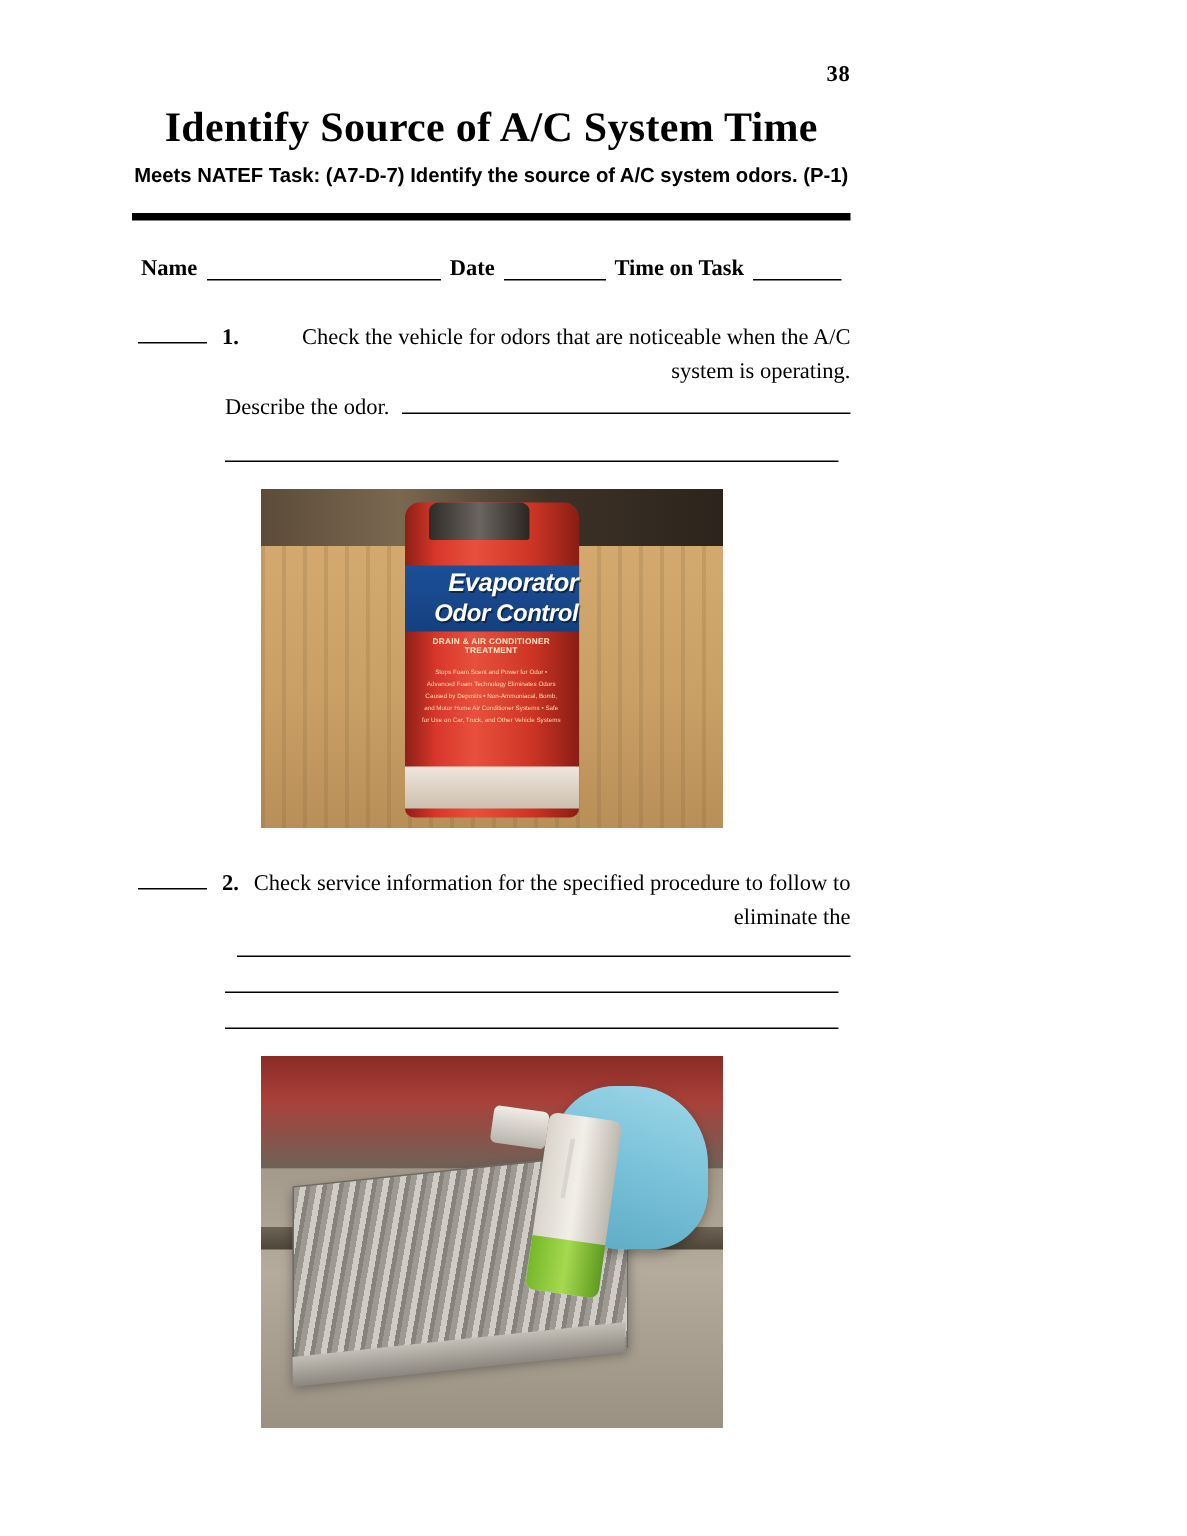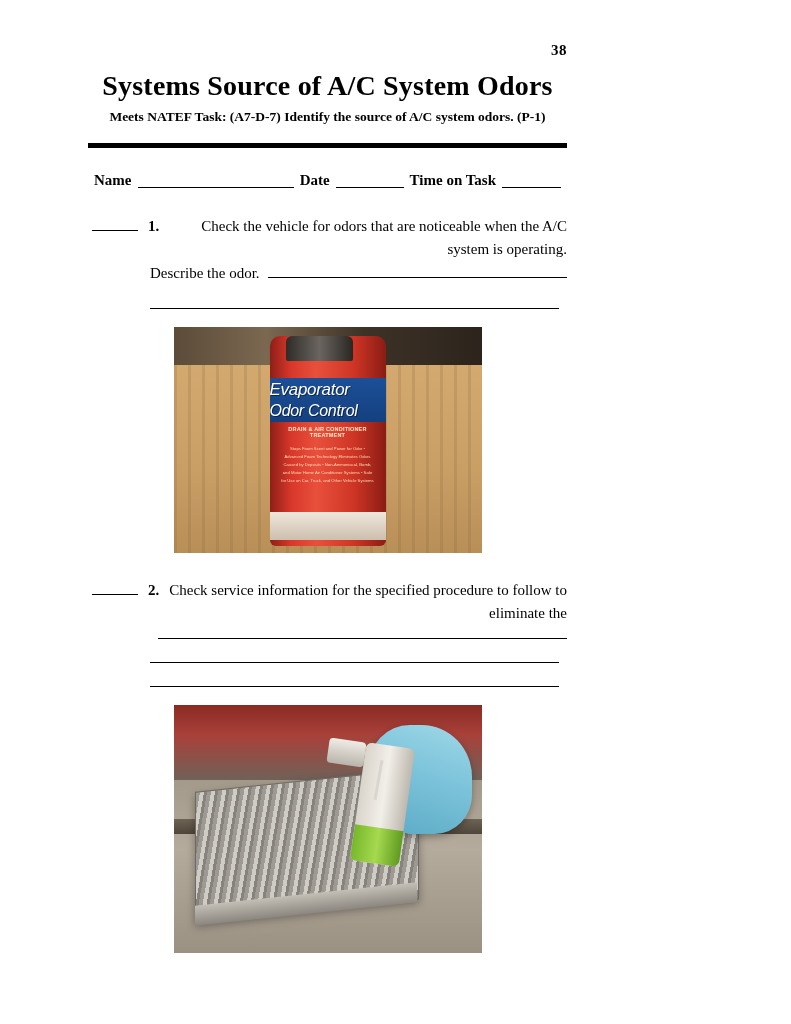--- a/index.html
+++ b/index.html
@@ -35,21 +35,21 @@
     text-align: center;
     font-family: "Liberation Serif", serif;
     font-weight: bold;
     font-size: 28px;
     margin: 0;
     padding-top: 70px;
     letter-spacing: 0.2px;
   }
   .subtitle {
     text-align: center;
-    font-family: Liberation Serif, serif;
+    font-family: Liberation Sans, sans-serif;
     font-weight: bold;
     font-size: 13.5px;
     margin-top: 7px;
   }
   .rule {
     margin-top: 18px;
     border-top: 5px solid #000;
     width: 100%;
   }
   .info-block {
@@ -169,24 +169,24 @@
     background: linear-gradient(90deg,#2f2b28,#6a6560,#2a2622);
     border-radius: 6px 6px 2px 2px;
   }
   .p1-band-blue {
     position: absolute; left: 0; top: 20%; width: 100%; height: 21%;
     background: linear-gradient(180deg,#1c4f98,#14407f);
   }
   .p1-word1, .p1-word2 {
     position: absolute;
     left: 0; width: 100%;
-    text-align: left;
+    text-align: right;
     color: #ffffff;
     font-family: "Liberation Sans", sans-serif;
-    font-weight: normal;
+    font-weight: bold;
     font-style: italic;
     text-shadow: 1px 1px 0 rgba(0,0,0,0.45);
   }
   .p1-word1 { top: 21%; font-size: 17px; letter-spacing: -0.3px; }
   .p1-word2 { top: 31.5%; font-size: 16px; letter-spacing: -0.3px; }
   .p1-subtext {
     position: absolute; left: 6%; top: 43%; width: 88%;
     text-align: center; color: #ffe9c9;
     font-family: "Liberation Sans", sans-serif;
     font-size: 5.5px; font-weight: bold; letter-spacing: 0.2px;
@@ -265,21 +265,21 @@
     transform: rotate(10deg);
   }
 </style>
 </head>
 <body>
 
 <div class="page">
 
   <div class="page-number">38</div>
 
-  <h1 class="title">Systems Source of A/C System Odors</h1>
+  <h1 class="title">Identify Source of A/C System Time</h1>
   <div class="subtitle">Meets NATEF Task:  (A7-D-7)  Identify the source of A/C system odors.  (P-1)</div>
 
   <div class="rule"></div>
 
   <div class="info-block">
     <div class="info-row">
       <span class="lbl">Name</span>
       <span class="ul" style="width:212px"></span>
       <span class="lbl">Date</span>
       <span class="ul" style="width:92px"></span>

